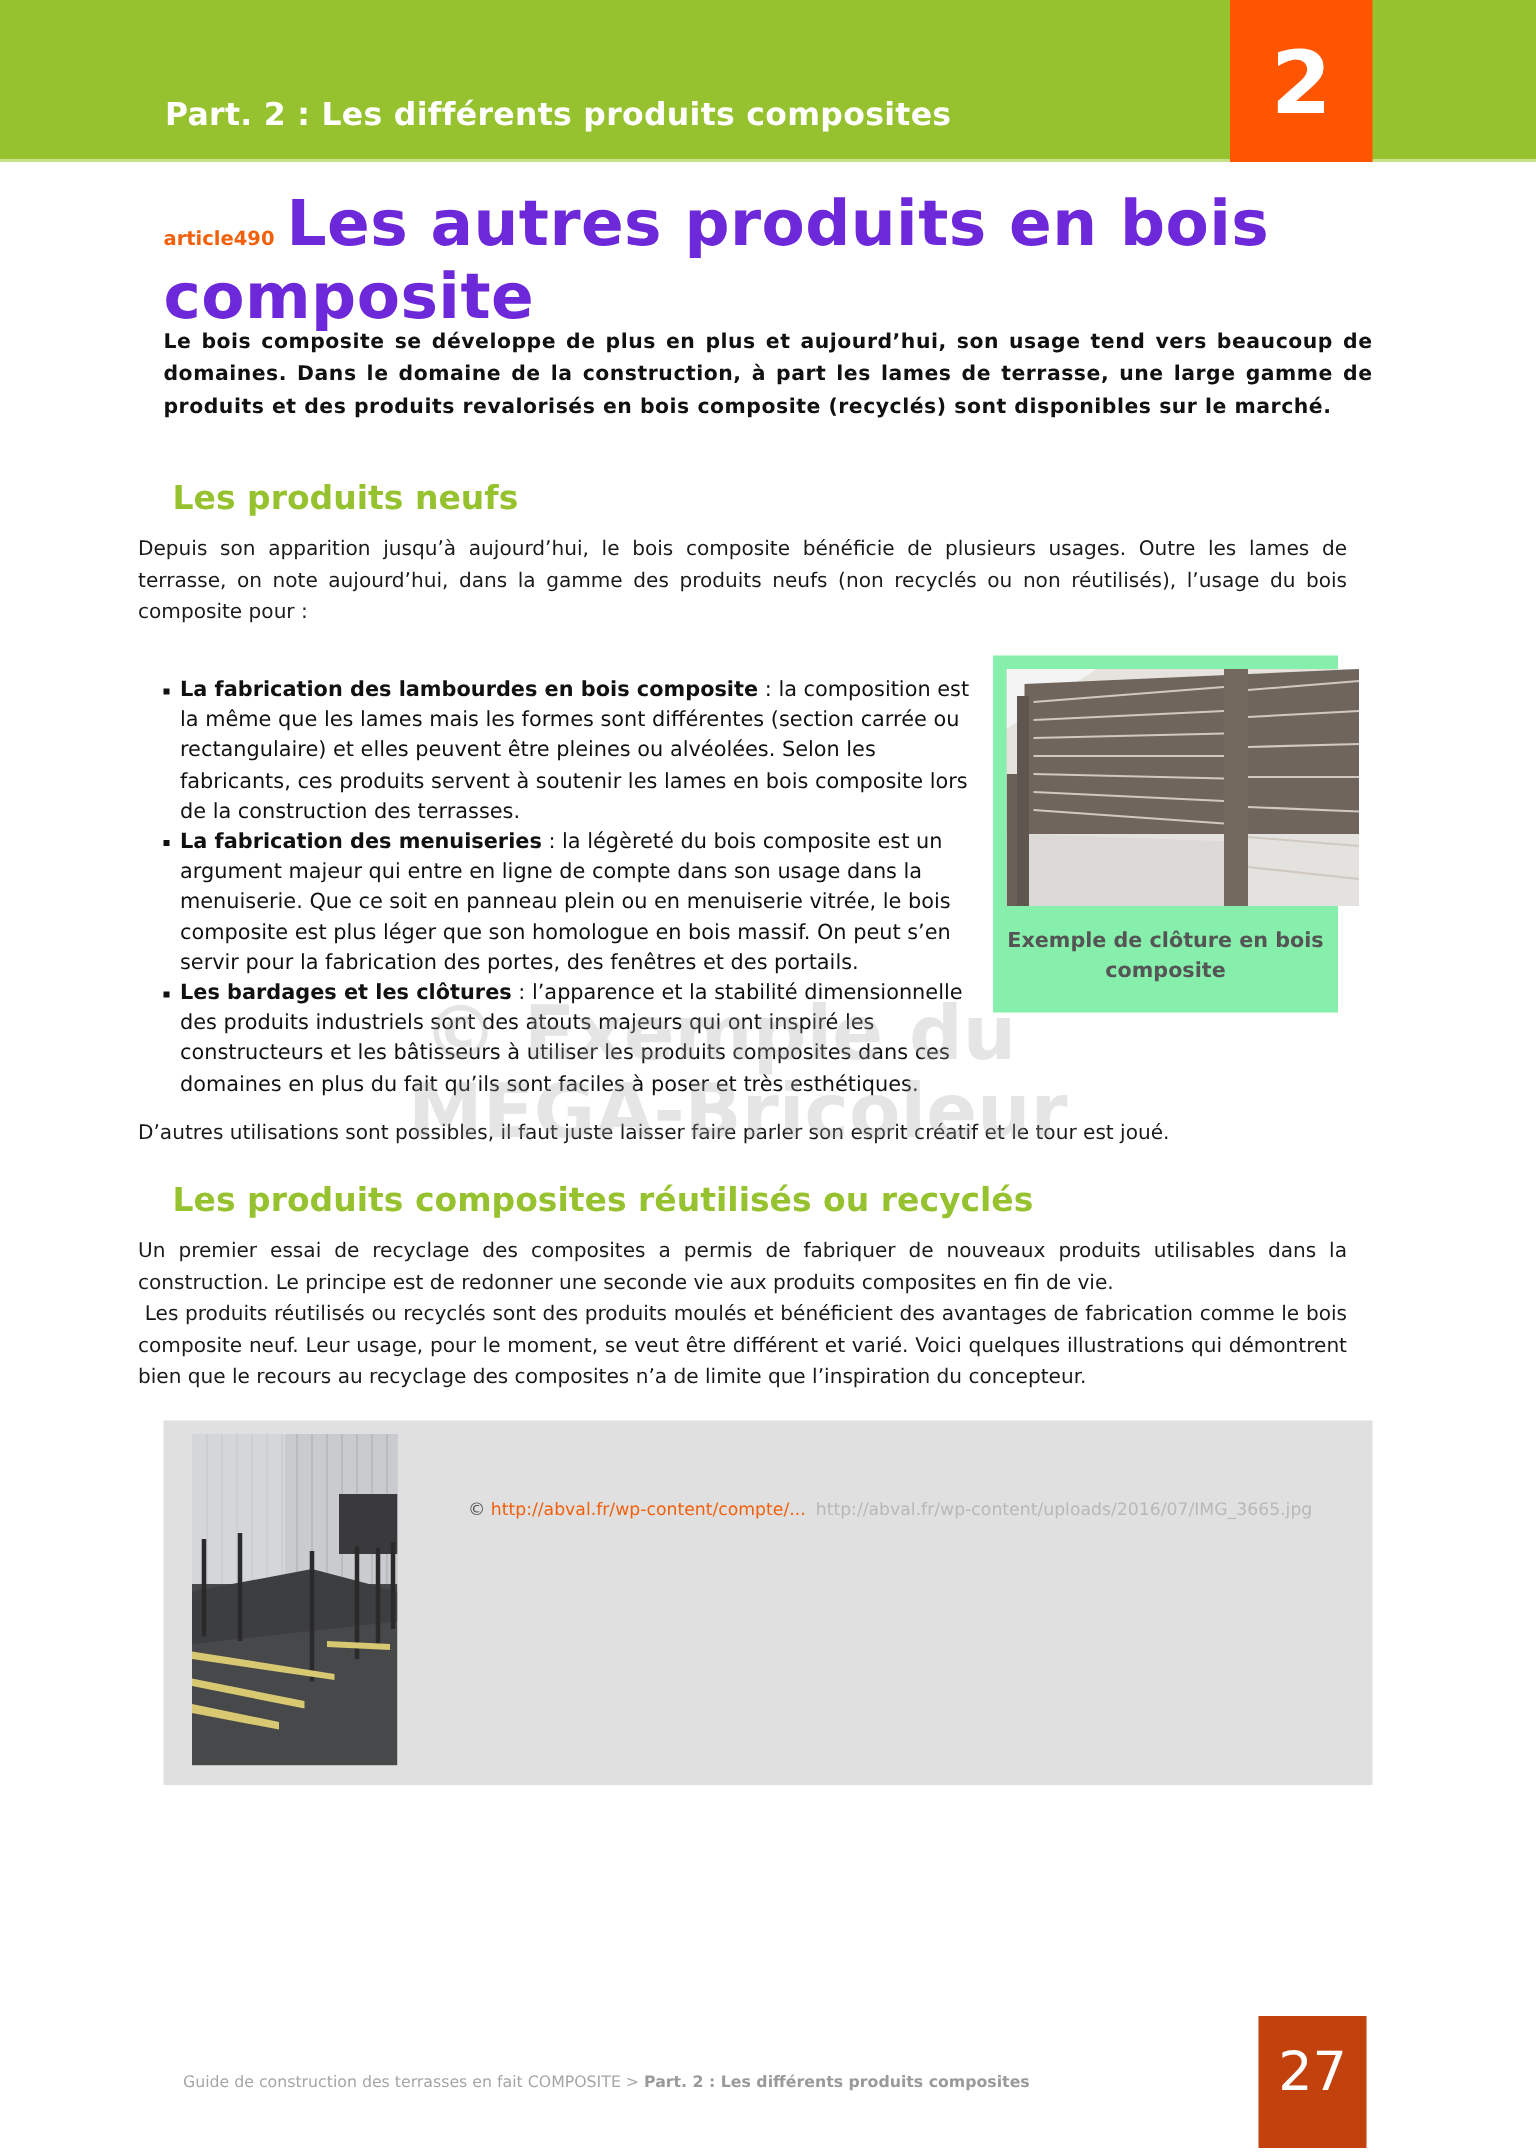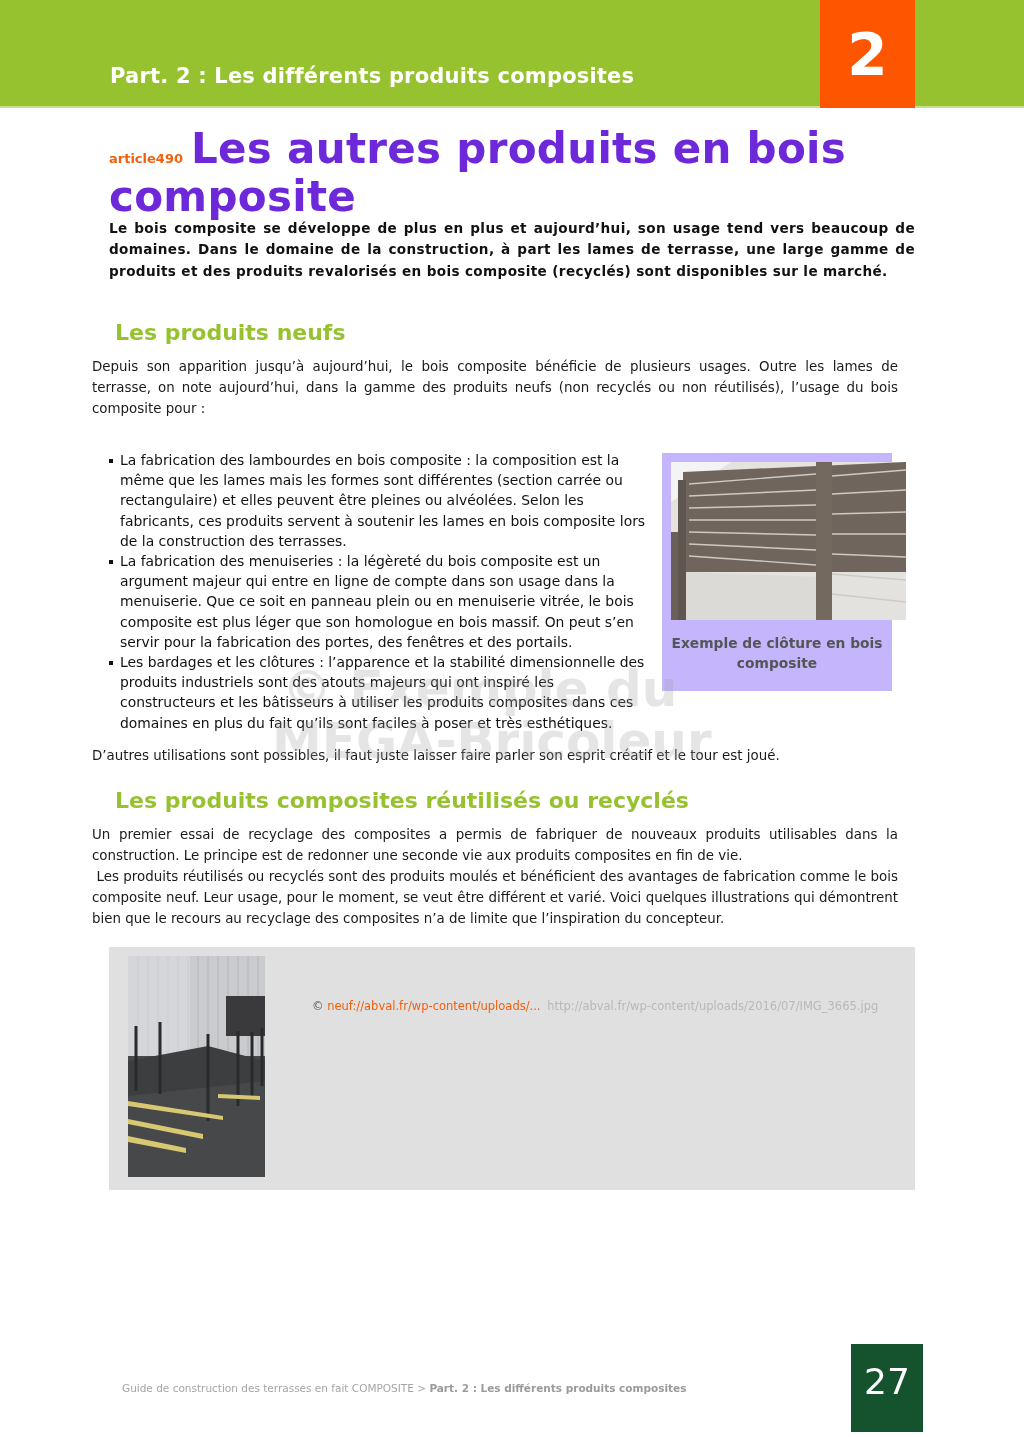--- a/index.html
+++ b/index.html
@@ -16,38 +16,38 @@
   .article-title { font-weight: bold; font-size: 42px; color: #6d28d9; letter-spacing: 0.3px; }
 
   .intro { position: absolute; left: 109px; top: 218px; width: 806px; font-weight: bold; font-size: 13.6px; line-height: 21.3px; text-align: justify; color: #111; letter-spacing: 0.35px; }
 
   .h2 { position: absolute; left: 115px; font-weight: bold; font-size: 22px; color: #97c22f; }
   .p { position: absolute; left: 92px; width: 806px; font-family: "DejaVu Sans", sans-serif; font-size: 13.4px; line-height: 21.2px; text-align: justify; color: #1a1a1a; transform-origin: left top; }
 
   .bullets { position: absolute; left: 109px; top: 450px; width: 540px; font-size: 13.9px; line-height: 20.2px; color: #111; list-style: none; }
   .bullets li { position: relative; padding-left: 11px; }
   .bullets li .bullet { position: absolute; left: 0; top: 9px; width: 4px; height: 4px; background: #111; }
-  .bullets li b { font-weight: normal; }
+  .bullets li b { font-weight: bold; }
 
-  .figure-right { position: absolute; left: 662px; top: 437px; width: 230px; height: 238px; background: #c4b5fd; margin-top: 16px; }
+  .figure-right { position: absolute; left: 662px; top: 437px; width: 230px; height: 238px; background: #86efac; }
   .fence-photo { position: absolute; left: 9px; top: 9px; width: 235px; height: 158px; background: #d8d4d0; overflow: hidden; }
   .figure-caption { position: absolute; left: 0; right: 0; top: 180px; text-align: center; font-weight: bold; font-size: 13.8px; line-height: 20px; color: #555; }
 
   .watermark { position: absolute; font-weight: bold; color: rgba(160,160,160,0.28); pointer-events: none; white-space: nowrap; }
 
   .figure-bottom { position: absolute; left: 109px; top: 947px; width: 806px; height: 243px; background: #e0e0e0; }
   .railing-photo { position: absolute; left: 19px; top: 9px; width: 137px; height: 221px; overflow: hidden; background: #bfbfbf; }
   .fb-caption { position: absolute; left: 203px; top: 20px; font-weight: bold; font-size: 14px; color: #555; }
   .fb-credit { position: absolute; left: 203px; top: 52px; font-size: 11.5px; color: #555; white-space: nowrap; }
   .fb-credit .link { color: #f2600c; text-decoration: none; }
   .fb-credit .full { color: #b8b8b8; margin-left: 3px; }
 
   .footer-text { position: absolute; left: 122px; top: 1382px; font-size: 10.5px; color: #a5a5a5; white-space: nowrap; }
   .footer-text b { color: #9a9a9a; font-weight: bold; }
-  .page-box { position: absolute; left: 839px; top: 1344px; width: 72px; height: 88px; background: #14532d; margin-left: 12px; }
+  .page-box { position: absolute; left: 839px; top: 1344px; width: 72px; height: 88px; background: #c2410c; }
   .page-num { position: absolute; left: 0; right: 0; top: 20px; text-align: center; font-size: 36px; color: #ffffff; line-height: 1; }
 </style>
 </head>
 <body>
 
 <div class="header-band">
   <div class="header-title">Part. 2 : Les différents produits composites</div>
   <div class="chapter-box">
     <div class="chapter-num">2</div>
   </div>
@@ -152,21 +152,21 @@
       <g fill="#d8c872">
         <polygon points="0,145 95,160 95,164 0,150"></polygon>
         <polygon points="0,163 75,178 75,183 0,168"></polygon>
         <polygon points="0,180 58,192 58,197 0,186"></polygon>
         <polygon points="90,138 132,140 132,144 90,142"></polygon>
       </g>
     </svg>
   </div>
   <div class="fb-credit">
     <span>©</span>
-    <a class="link" href="#">neuf://abval.fr/wp-content/uploads/...</a>
+    <a class="link" href="#">http://abval.fr/wp-content/compte/...</a>
     <span class="full">http://abval.fr/wp-content/uploads/2016/07/IMG_3665.jpg</span>
   </div>
 </div>
 
 <div class="footer-text">
   <span>Guide de construction des terrasses en fait COMPOSITE</span><span> &gt; </span><b>Part. 2 : Les différents produits composites</b>
 </div>
 <div class="page-box">
   <div class="page-num">27</div>
 </div>

